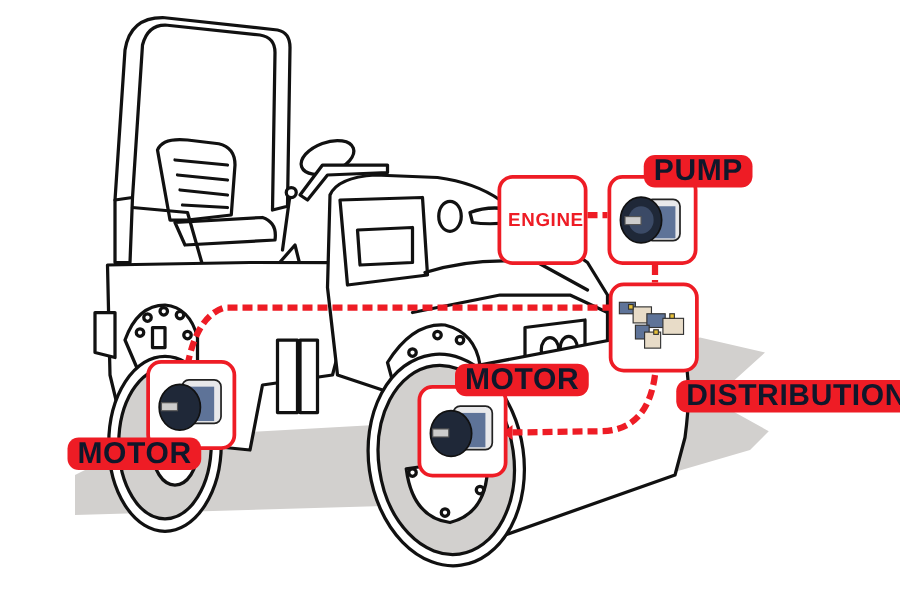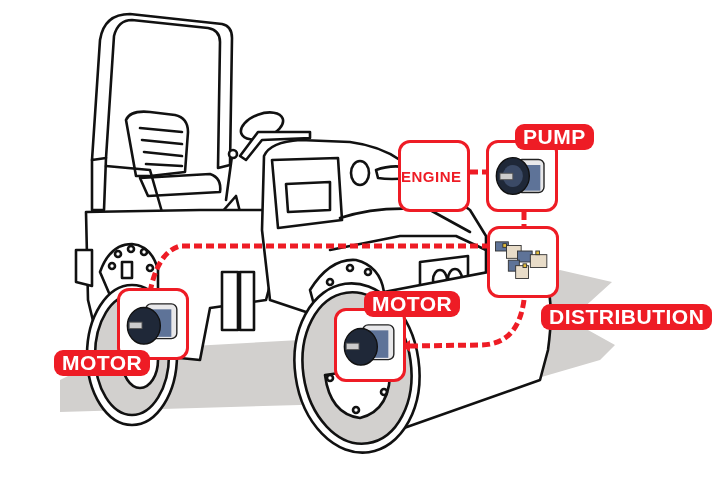--- a/index.html
+++ b/index.html
@@ -3,28 +3,28 @@
 <meta charset="utf-8">
 <style>
   html, body { margin: 0; padding: 0; background: #ffffff; }
   body { width: 720px; height: 480px; position: relative; overflow: hidden; font-family: "Liberation Sans", sans-serif; }
   #scene { position: absolute; left: 0; top: 0; width: 720px; height: 480px; }
   .box {
     position: absolute; background: #fff; border: 3px solid #ee1c25; border-radius: 12px;
     box-sizing: border-box;
   }
   .tag {
-    position: absolute; background: #ee1c25; color: #ffffff; font-weight: bold;
+    position: absolute; background: #ee1c25; color: #0f172a; font-weight: bold;
     font-family: "Liberation Sans", sans-serif; border-radius: 9px; padding: 0 8px;
-    letter-spacing: 0.5px; line-height: 26px; height: 26px; font-size: 21px;
+    letter-spacing: 0.5px; line-height: 26px; height: 26px; font-size: 24px;
     white-space: nowrap;
   }
   .engine-text {
     position: absolute; left: 0; right: 0; top: 50%; transform: translateY(-50%);
-    text-align: left; color: #ee1c25; font-weight: bold; font-size: 15px; letter-spacing: 0.5px;
+    text-align: right; color: #ee1c25; font-weight: bold; font-size: 15px; letter-spacing: 0.5px;
   }
   .comp { position: absolute; left: 0; top: 0; width: 100%; height: 100%; }
 </style>
 </head>
 <body>
 
 <svg id="scene" viewBox="0 0 720 480" xmlns="http://www.w3.org/2000/svg">
 
   <path d="M60 412 L300 405 L480 395 L600 360 L615 345 L570 320 L612 282 L560 270 L470 300 L300 340 L120 350 L60 380 Z" fill="#d2d0ce"></path>
 

